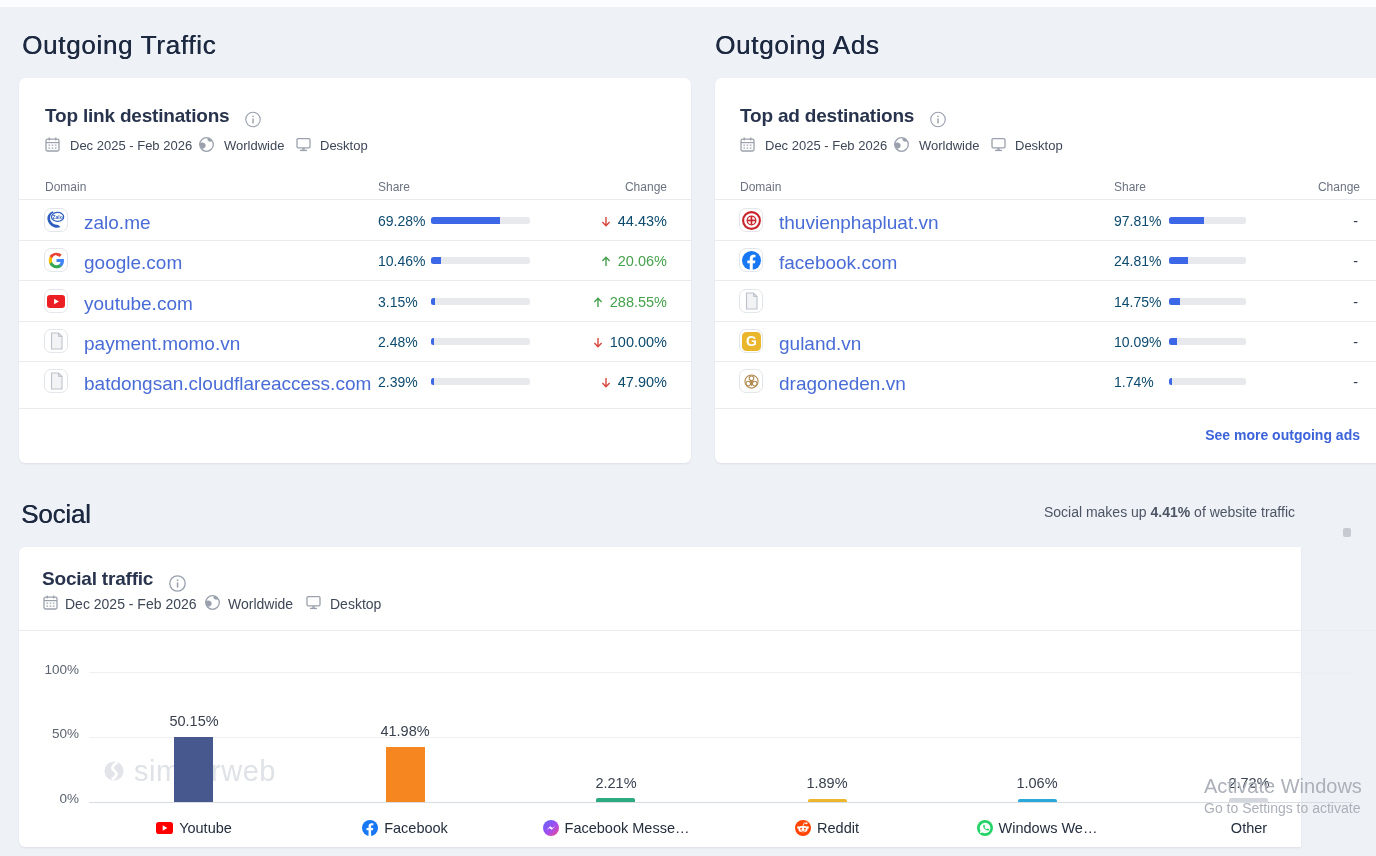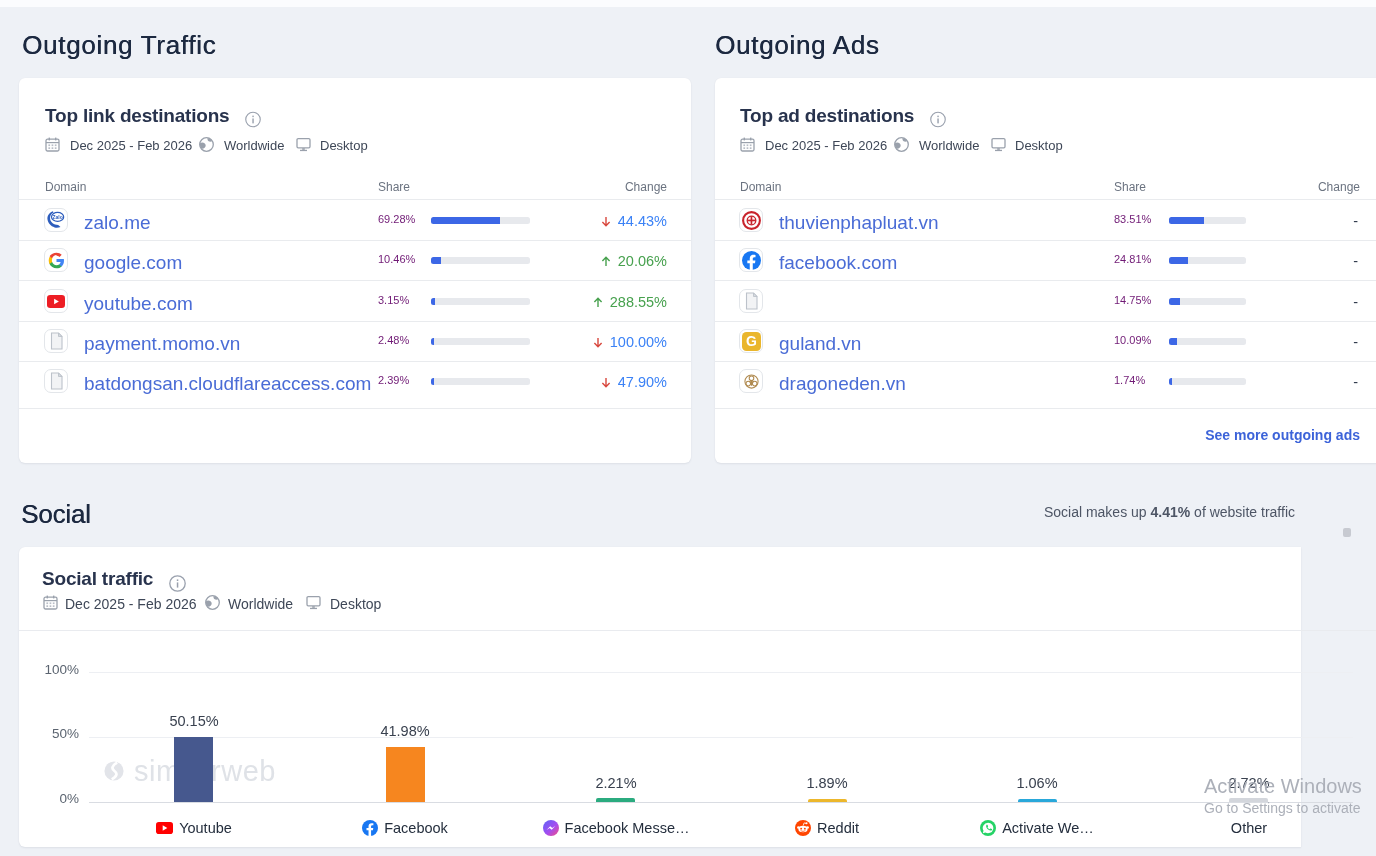--- a/index.html
+++ b/index.html
@@ -6,25 +6,25 @@
   html,body { width:1376px; height:856px; overflow:hidden; }
   body { font-family:"Liberation Sans", sans-serif; background:#eef1f6; position:relative; }
   .abs { position:absolute; }
   .card { position:absolute; background:#fff; border-radius:6px; box-shadow:0 1px 2px rgba(30,40,60,.08), 0 0 1px rgba(30,40,60,.06); }
   .sechead { position:absolute; font-size:26px; font-weight:400; color:#1c2940; letter-spacing:-0.2px; text-shadow:0.4px 0 0 currentColor; }
   .ctitle { position:absolute; font-size:19px; font-weight:700; color:#28334d; letter-spacing:-0.2px; }
   .daterow { position:absolute; font-size:13px; color:#3e4757; }
   .thead { position:absolute; font-size:12px; color:#6b7380; }
   .rowline { position:absolute; height:1px; background:#e9ebee; }
   .domain { position:absolute; font-size:19px; color:#4a6cd6; }
-  .share { position:absolute; font-size:11px; color:#701a75; }
+  .share { position:absolute; font-size:14px; color:#0c4a6e; }
   .track { position:absolute; height:7px; border-radius:2.5px; background:#e7e9ed; }
   .fill { position:absolute; height:7px; border-radius:2.5px 0 0 2.5px; background:#3c67e6; left:0; top:0; }
   .chg { position:absolute; font-size:14.5px; text-align:right; }
-  .red { color:#3b82f6; } .arr { vertical-align:-1px; margin-right:3px; }
+  .red { color:#0c4a6e; } .arr { vertical-align:-1px; margin-right:3px; }
   .green { color:#47a14e; }
   .seemore { position:absolute; font-size:14px; font-weight:700; color:#3c63d9; text-align:right; }
   .favbox { position:absolute; width:24px; height:24px; border:1px solid #e3e6ea; border-radius:7px; background:#fff; display:flex; align-items:center; justify-content:center; }
   .ylab { position:absolute; font-size:13.5px; color:#5b6470; text-align:right; width:40px; }
   .grid { position:absolute; height:1px; background:#edeff3; }
   .vlab { position:absolute; font-size:14.5px; color:#39414f; text-align:center; width:80px; }
   .xlab { position:absolute; display:flex; align-items:center; justify-content:center; width:180px; font-size:14.5px; color:#242e3d; }
   .xlab svg, .xlab .xic { margin-right:6px; }
 </style>
 </head>
@@ -206,21 +206,21 @@
 
   <div class="favbox" style="left:24px;top:130px;">
       <svg width="19" height="19" viewBox="0 0 19 19">
         <circle cx="9.5" cy="9.5" r="8.4" fill="#fff" stroke="#c8242c" stroke-width="2.1"></circle>
         <circle cx="9.5" cy="9.5" r="4.3" fill="none" stroke="#c8242c" stroke-width="1.3"></circle>
         <rect x="8.6" y="5.2" width="1.7" height="8.4" fill="#c8242c"></rect>
         <rect x="5.3" y="8.6" width="8.4" height="1.7" fill="#c8242c"></rect>
       </svg>
     </div>
   <div class="domain" style="left:64px;top:134px;">thuvienphapluat.vn</div>
-  <div class="share" style="left:399px;top:135px;">83.51%</div>
+  <div class="share" style="left:399px;top:135px;">97.81%</div>
   <div class="track" style="left:454px;top:139px;width:77px;">
       <div class="fill" style="width:35px;"></div>
     </div>
   <div class="chg" style="left:443px;top:135px;width:200px;color:#333d4f;">-</div>
 
   <div class="favbox" style="left:24px;top:170px;">
       <svg width="19" height="19" viewBox="0 0 36 36">
         <circle cx="18" cy="18" r="18" fill="#1877f2"></circle>
         <path d="M24.6 23.2l.8-5.2h-5v-3.4c0-1.4.7-2.8 2.9-2.8h2.3V7.4s-2-.36-4-.36c-4.2 0-6.9 2.5-6.9 7.1v4h-4.6v5.2h4.6v12.5a18 18 0 0 0 5.7 0V23.2z" fill="#fff"></path>
       </svg>
@@ -388,21 +388,21 @@
         <circle cx="23" cy="6.6" r="2.1" fill="#fff"></circle>
       </svg>
       <span>Reddit</span>
     </div>
   <div class="xlab" style="left:928px;top:273px;">
       <svg width="16" height="16" viewBox="0 0 32 32" style="margin-right:6px;">
         <circle cx="16" cy="16" r="16" fill="#25d366"></circle>
         <path d="M16 5.5A10.5 10.5 0 0 0 7 21.4L5.7 26.3l5-1.3A10.5 10.5 0 1 0 16 5.5z" fill="#fff"></path>
         <path d="M12.6 10.3c.3-.7.6-.7 1-.7h.7c.3 0 .6 0 .8.6l1 2.3c.1.3 0 .6-.2.8l-.7.9c-.2.2-.2.5 0 .8.9 1.5 2.1 2.6 3.8 3.3.3.1.5.1.7-.1l.9-1c.2-.3.5-.3.8-.2l2.3 1c.3.2.5.3.5.6v.9c0 .4-.3 1-.8 1.2-.6.3-1.6.6-2.5.4-2.6-.5-5-1.9-6.8-4.1-.9-1.2-1.6-2.5-1.8-3.9-.1-.9.1-1.9.3-2.8z" fill="#25d366"></path>
       </svg>
-      <span>Activate We…</span>
+      <span>Windows We…</span>
     </div>
   <div class="xlab" style="left:1140px;top:273px;">
       <span>Other</span>
     </div>
 
   <div class="abs" style="left:1185px;top:228px;font-size:20px;color:#acb0b9;white-space:nowrap;">Activate Windows</div>
   <div class="abs" style="left:1185px;top:253px;font-size:14px;color:#acb0b9;white-space:nowrap;">Go to Settings to activate</div>
 </div>
 
 </body></html>

